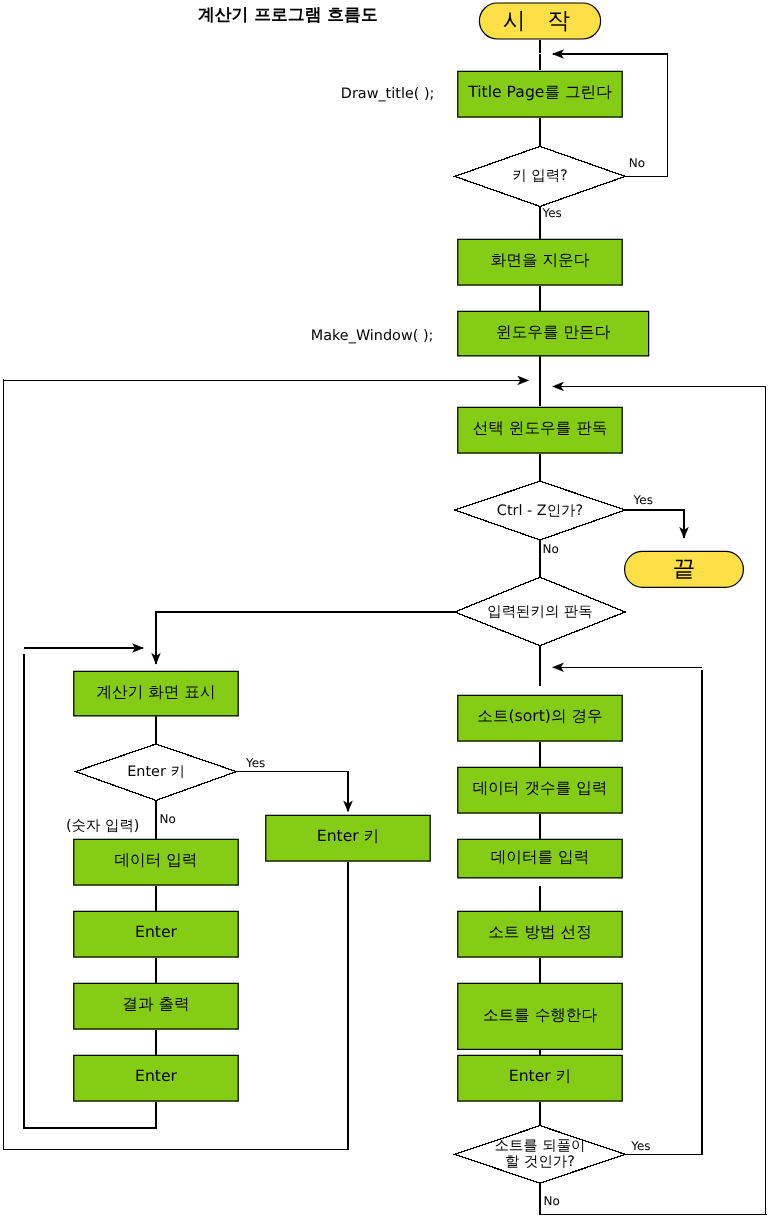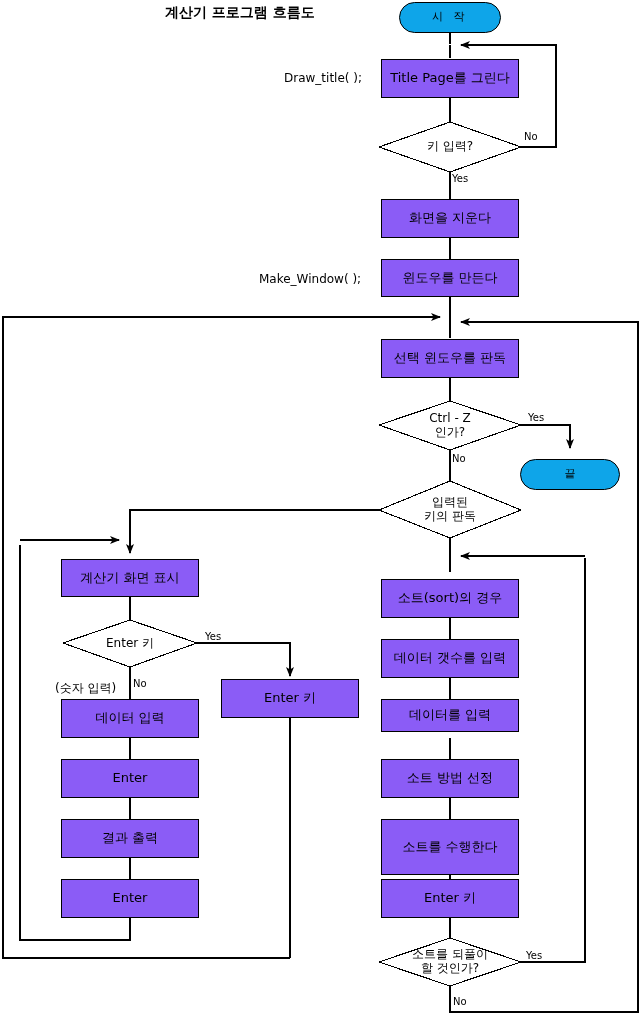--- a/index.html
+++ b/index.html
@@ -28,28 +28,28 @@
     display: flex;
     align-items: center;
     justify-content: center;
     text-align: center;
     color: #000000;
     line-height: 1.15;
     z-index: 3;
   }
   .node.process {
     border: 1px solid #000000;
-    background: #8b5cf6;
+    background: #84cc16;
     font-size: 13px;
   }
   .node.terminal {
     border: 1px solid #000000;
-    background: #0ea5e9;
+    background: #fde047;
     border-radius: 999px;
-    font-size: 11px;
+    font-size: 19px;
   }
   .node.decision {
     background: transparent;
     font-size: 12px;
     pointer-events: none;
   }
   .node.decision .dtext {
     position: relative;
     z-index: 4;
     pointer-events: auto;
@@ -174,38 +174,38 @@
   </div>
 
   <div class="node process" style="left:381px; top:59px; width:138px; height:39px;">
     <span>Title Page를 그린다</span>
   </div>
 
   <div class="node process" style="left:381px; top:199px; width:138px; height:39px;">
     <span>화면을 지운다</span>
   </div>
 
-  <div class="node process" style="left:381px; top:259px; width:138px; height:38px;">
+  <div class="node process" style="left:381px; top:259px; width:160px; height:38px;">
     <span>윈도우를 만든다</span>
   </div>
 
   <div class="node process" style="left:381px; top:339px; width:138px; height:39px;">
     <span>선택 윈도우를 판독</span>
   </div>
 
   <div class="node decision" style="left:379px; top:122px; width:142px; height:50px;">
     <span class="dtext">키 입력?</span>
   </div>
 
-  <div class="node decision" style="left:379px; top:401px; width:142px; height:49px; flex-direction:column;justify-content:center;">
+  <div class="node decision" style="left:379px; top:401px; width:142px; height:49px; flex-direction:row;justify-content:center;">
     <span class="dtext">Ctrl - Z</span>
     <span class="dtext">인가?</span>
   </div>
 
-  <div class="node decision" style="left:379px; top:481px; width:142px; height:57px; flex-direction:column;">
+  <div class="node decision" style="left:379px; top:481px; width:142px; height:57px; flex-direction:row;">
     <span class="dtext">입력된</span>
     <span class="dtext">키의 판독</span>
   </div>
 
   <div class="node decision" style="left:63px; top:620px; width:134px; height:47px;">
     <span class="dtext">Enter 키</span>
   </div>
 
   <div class="node decision" style="left:379px; top:938px; width:142px; height:48px; flex-direction:column;">
     <span class="dtext">소트를 되풀이</span>

